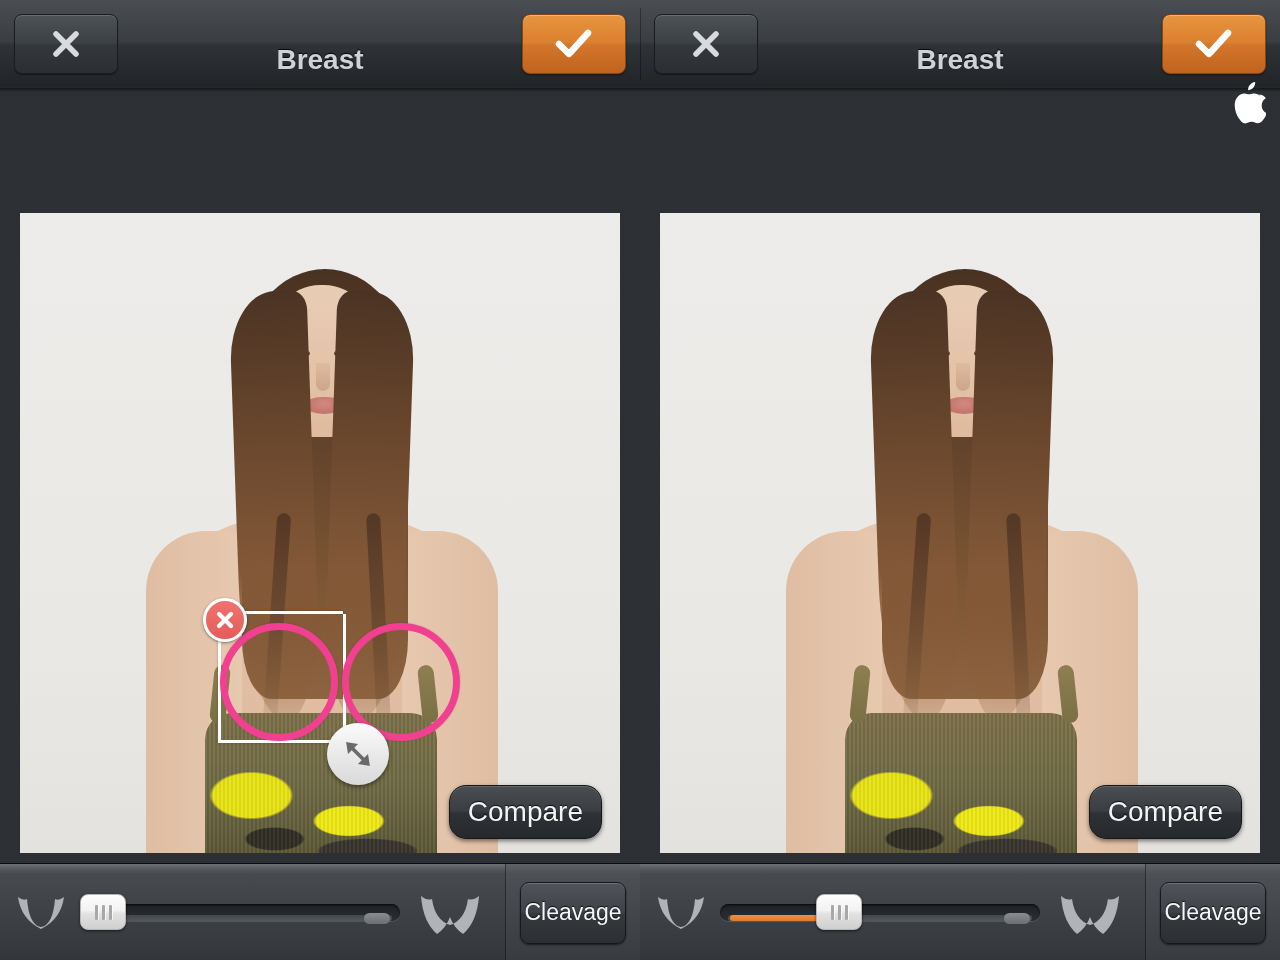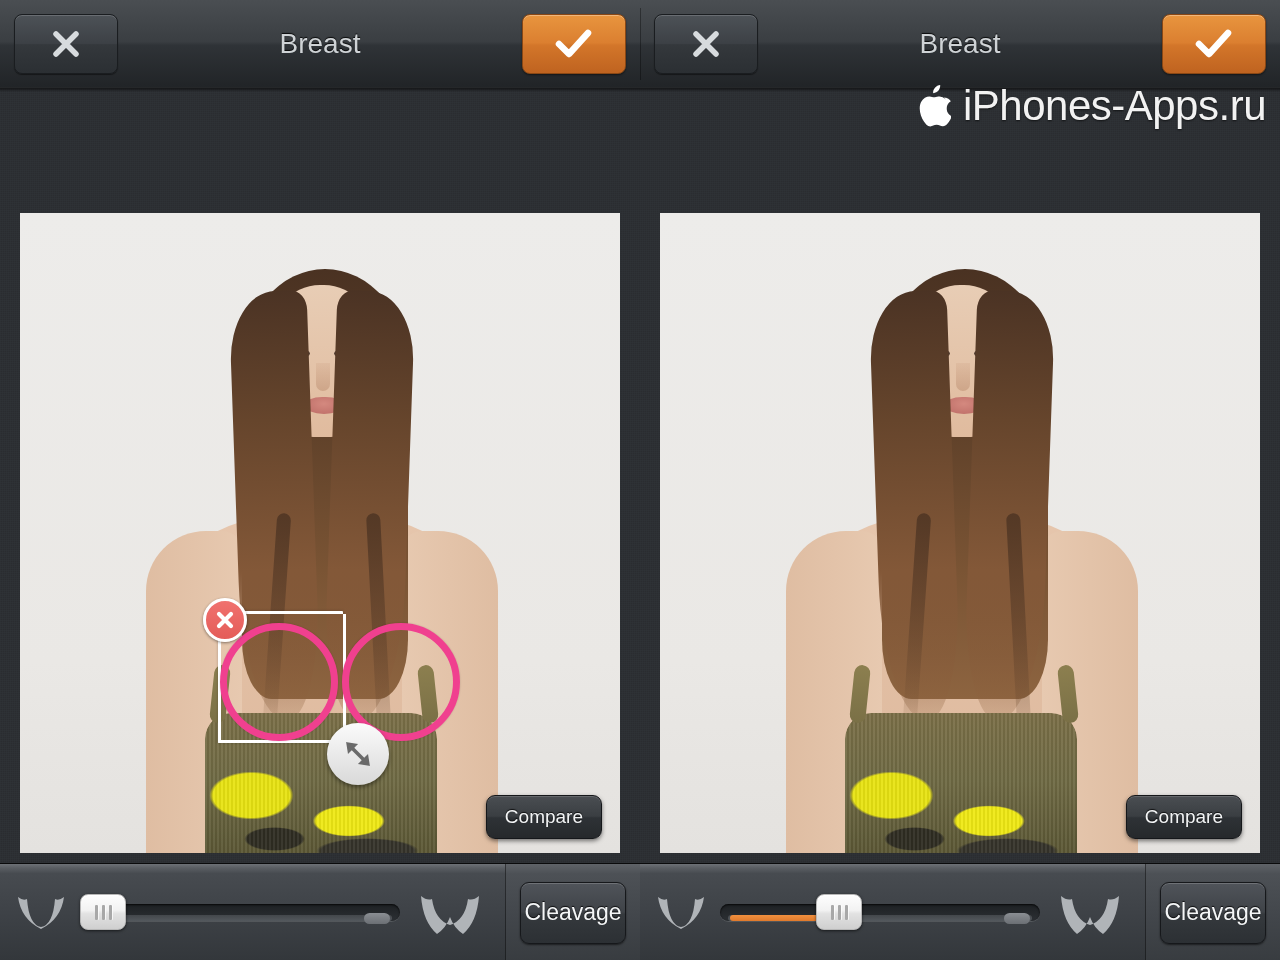--- a/index.html
+++ b/index.html
@@ -39,23 +39,23 @@
   }
   .nav-btn.cancel{ left:14px; }
   .nav-btn.done{
     left:522px; width:104px;
     background:linear-gradient(to bottom,#e8953e 0%,#db7f30 48%,#d3762a 52%,#bf6320 100%);
     border:1px solid #8a4714;
     box-shadow:inset 0 1px 0 rgba(255,255,255,.32), 0 1px 2px rgba(0,0,0,.5);
   }
   .glyph-x, .glyph-check{ display:block; }
   .title{
-    position:absolute; left:0; top:0; width:640px; height:88px;
+    position:absolute; left:0; top:16px; width:640px; height:88px;
     line-height:88px; text-align:center;
-    font-size:28px; font-weight:normal; color:#cfd3d6;
+    font-size:28px; font-weight:bold; color:#cfd3d6;
     text-shadow:0 -1px 1px rgba(0,0,0,.85);
     pointer-events:none;
   }
 
   
   .watermark{
     position:absolute; right:14px; top:82px;
     display:flex; align-items:center; gap:12px;
     color:#f2f2f2; font-size:42px; letter-spacing:-.5px;
     z-index:40;
@@ -201,25 +201,25 @@
     position:absolute; left:307px; top:510px; width:62px; height:62px; border-radius:50%;
     background:linear-gradient(to bottom,#fbfbfb,#d9d9d9);
     box-shadow:0 2px 4px rgba(0,0,0,.45);
     display:flex; align-items:center; justify-content:center;
     cursor:nwse-resize;
   }
 
   
   .compare-btn{
     position:absolute; bottom:14px; right:18px; z-index:25;
-    padding:10px 18px; border-radius:9px;
+    padding:10px 18px; border-radius:17px;
     background:linear-gradient(to bottom,#4a4e52 0%,#3a3e42 48%,#2e3236 52%,#26292c 100%);
     border:1px solid #15171a;
     box-shadow:inset 0 1px 0 rgba(255,255,255,.15),0 2px 4px rgba(0,0,0,.5);
-    color:#f2f4f5; font-size:19px;
+    color:#f2f4f5; font-size:28px;
     text-shadow:0 -1px 1px rgba(0,0,0,.8);
     cursor:pointer; white-space:nowrap;margin-top:33px;
   }
 
   
   .bottombar{
     position:absolute; left:0; top:863px; width:1280px; height:97px;
     background:linear-gradient(to bottom,#6d7176 0%,#5a5e63 4%,#474b50 10%,#3d4146 55%,#33373b 100%);
     border-top:1px solid #0a0b0c;
   }
@@ -310,21 +310,20 @@
           <path d="M5 16 L15 26 L34 5" stroke="#ffffff" stroke-width="6.5" fill="none" stroke-linecap="round" stroke-linejoin="round"></path>
         </svg>
       </div>
     </div>
   </div>
 
   <div class="watermark">
     <svg width="34" height="42" viewBox="0 0 24 30">
       <path fill="#ffffff" d="M16.4 0c-1.3.1-2.8.9-3.7 2-.8.9-1.5 2.4-1.3 3.8 1.4.1 2.9-.7 3.8-1.8.8-1 1.4-2.5 1.2-4zM20.6 10.6c-1.9-2.4-4.6-2.4-5.5-2.4-1.2 0-2.3.6-3.1.6-.8 0-1.9-.6-3.2-.6-2.2 0-4.6 1.3-5.8 3.6-2.5 4.3-.7 10.7 1.8 14.2 1.2 1.7 2.6 3.6 4.5 3.6 1.8-.1 2.5-1.2 4.6-1.2 2.1 0 2.7 1.2 4.6 1.1 1.9 0 3.1-1.7 4.3-3.4 1.3-1.9 1.9-3.8 1.9-3.9-.1 0-3.6-1.4-3.6-5.5 0-3.4 2.8-5 2.9-5.1-1.6-2.3-4-2.5-4.8-2.6z"></path>
     </svg>
-    <span>iPhones-Apps.ru</span>
   </div>
 
   <div class="stage">
 
     <div class="photo-pane left">
       <div class="photo">
         <div class="pbody">
           <div class="hair-back"></div>
           <div class="torso"></div>
           <div class="shoulder-l"></div>

